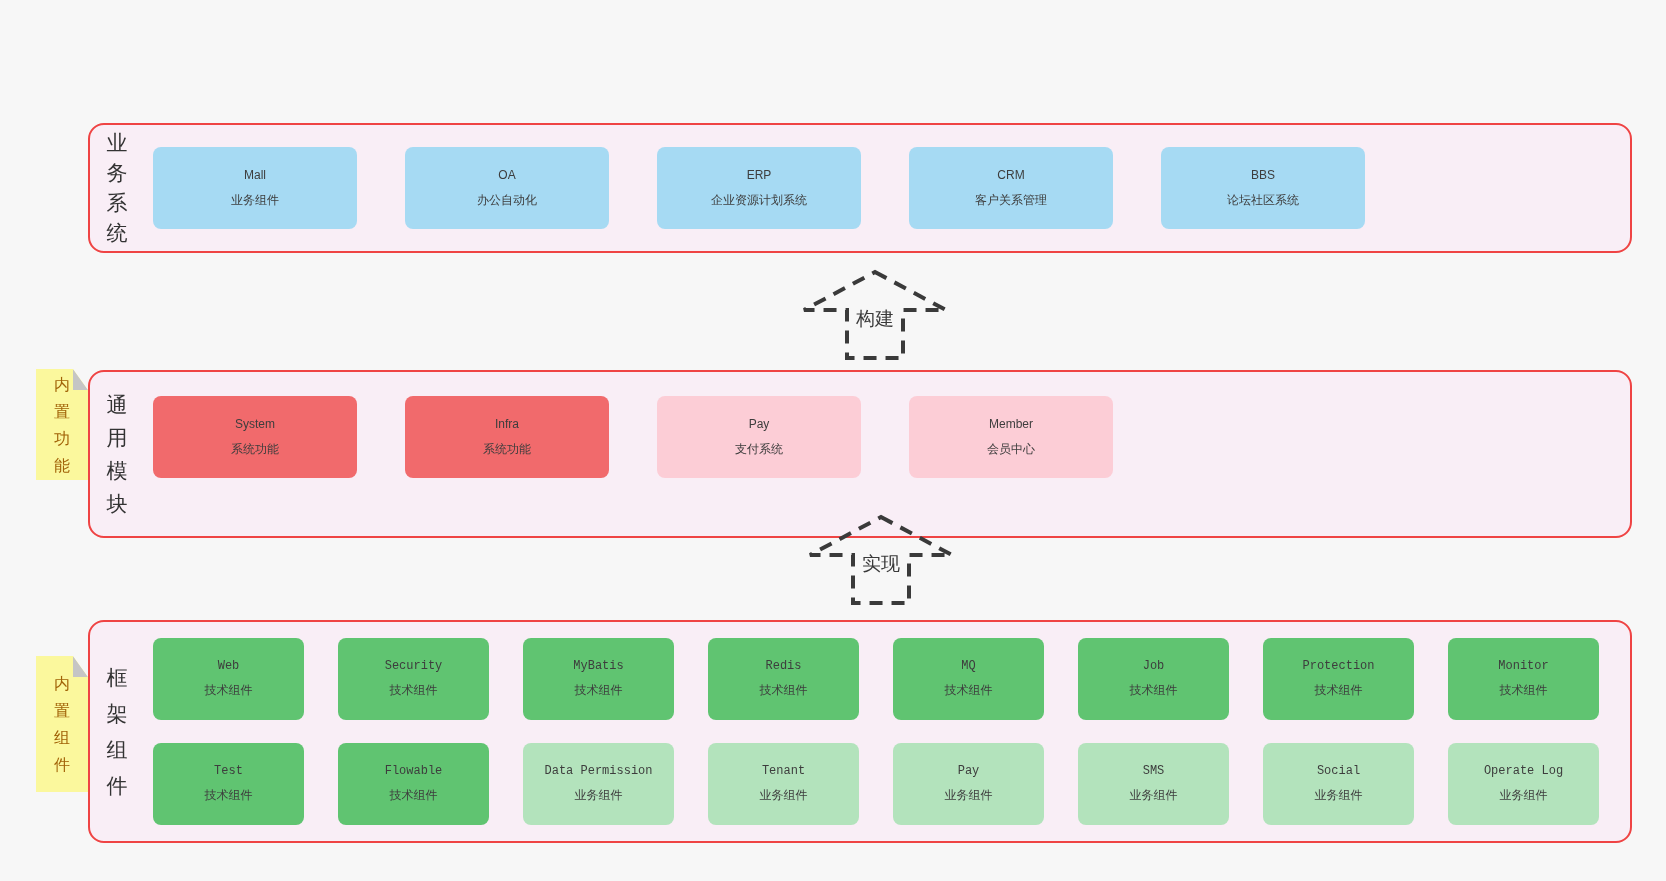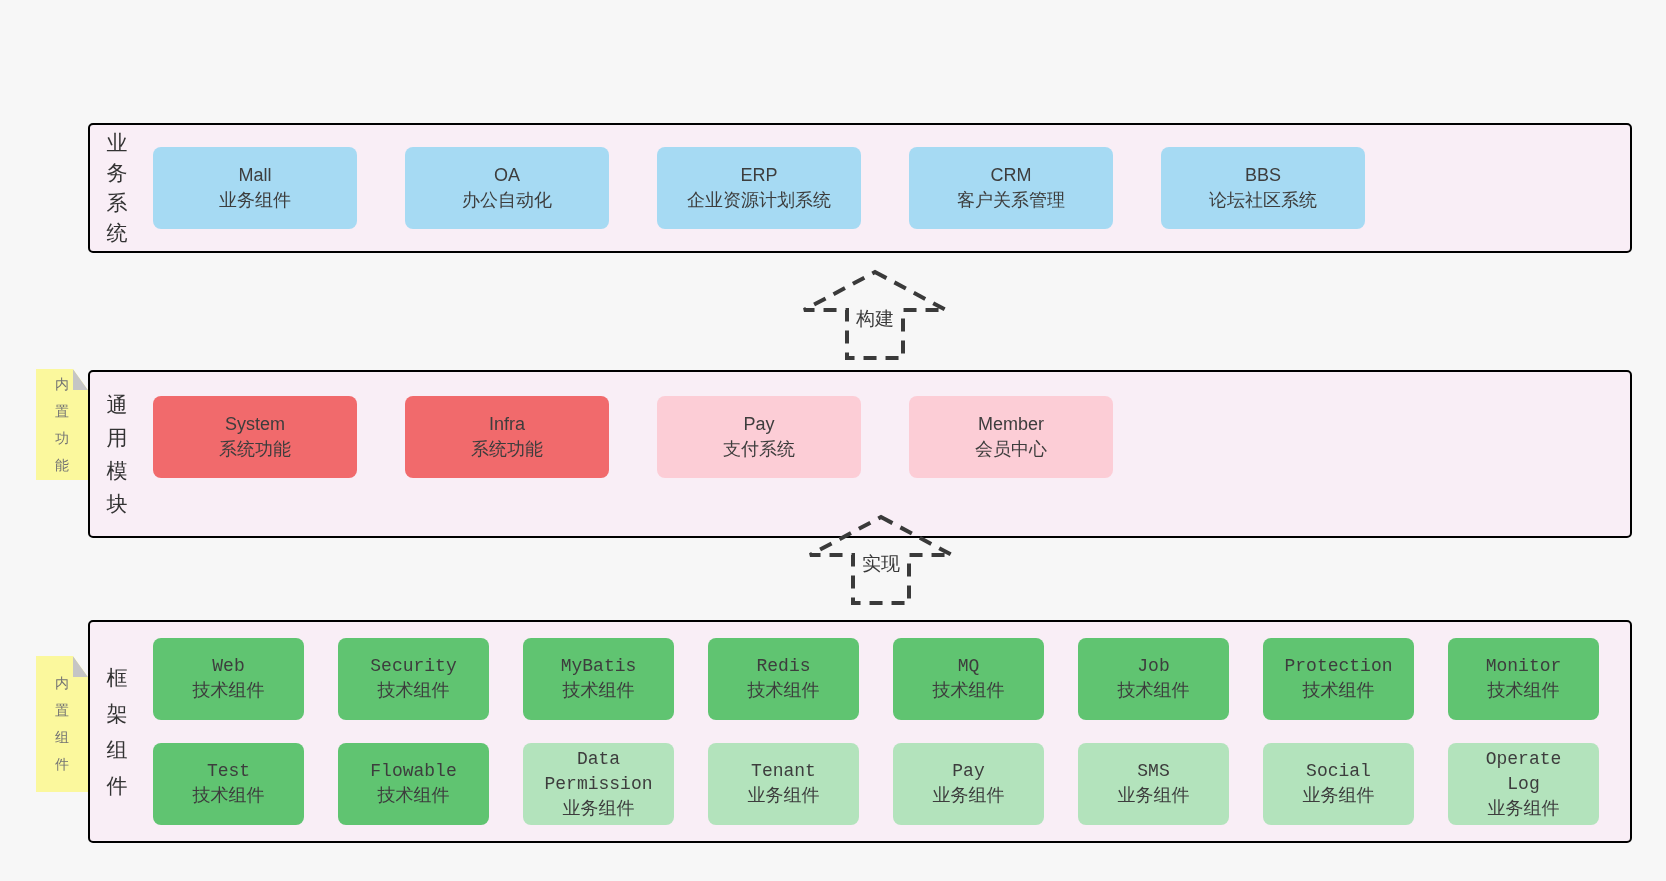--- a/index.html
+++ b/index.html
@@ -1,58 +1,58 @@
 <!DOCTYPE html>
 <html><head>
 <meta charset="utf-8">
 <style>
   html,body{margin:0;padding:0;background:#f7f7f7;}
   body{width:1666px;height:881px;position:relative;overflow:hidden;
        font-family:"Liberation Sans","DejaVu Sans",sans-serif;color:#3d3d3d;}
 
   
   .section{position:absolute;left:88px;width:1544px;background:#f9eef6;
-           border:2px solid #000000;border-radius:5px;box-sizing:border-box;z-index:1;}
+           border:2px solid #ef4444;border-radius:16px;box-sizing:border-box;z-index:1;}
   #sec-business{top:123px;height:130px;}
   #sec-modules{top:370px;height:168px;}
   #sec-framework{top:620px;height:223px;}
 
   
   .vlabel{position:absolute;left:10px;top:0;bottom:0;width:34px;
           display:flex;align-items:center;justify-content:center;}
   .vlabel span{display:block;width:22px;font-size:21px;color:#333;
                text-align:center;word-break:break-all;}
   .lh30 span{line-height:30px;} .lh33 span{line-height:33px;} .lh36 span{line-height:36px;}
 
   
   .row{position:absolute;left:63px;display:flex;}
   .row-lg{gap:48px;} .row-sm{gap:34px;}
   #sec-business .row{top:22px;} #sec-modules .row{top:24px;}
   #row-f1{top:16px;} #row-f2{top:121px;}
 
   .box{height:82px;border-radius:8px;display:flex;flex-direction:column;
        align-items:center;justify-content:center;text-align:center;
-       font-size:18px;line-height:25px;box-sizing:border-box;}
+       font-size:12px;line-height:25px;box-sizing:border-box;}
   .box-lg{width:204px;padding:0 8px;}
   .box-sm{width:151px;padding:0 17px;font-family:Liberation Mono, monospace;}
   .b-blue{background:#a6daf3;}
   .b-red{background:#f16a6c;}
   .b-pink{background:#fccdd6;}
   .b-green{background:#60c471;}
   .b-lgreen{background:#b3e3bc;}
 
   
   .note{position:absolute;left:36px;width:52px;background:#fbf89d;z-index:0;
         clip-path:polygon(0 0,calc(100% - 15px) 0,100% 21px,100% 100%,0 100%);}
   #note1{top:369px;height:111px;}
   #note2{top:656px;height:136px;}
   .note-fold{position:absolute;top:0;right:0;width:15px;height:21px;background:#c5c5c5;
              clip-path:polygon(0 0,100% 100%,0 100%);}
   .note-text{position:absolute;inset:0;display:flex;align-items:center;justify-content:center;}
-  .note-text span{display:block;width:20px;font-size:14px;line-height:27px;color:#737373;
+  .note-text span{display:block;width:20px;font-size:16px;line-height:27px;color:#a16207;
                   text-align:center;word-break:break-all;}
 
   
   .arrow{position:absolute;width:150px;height:92px;z-index:1;}
   #arrow1{left:800px;top:269px;}
   #arrow2{left:806px;top:514px;}
   .arrow svg{position:absolute;inset:0;}
   .arrow-label{position:absolute;top:36px;left:50%;transform:translateX(-50%);
                background:#f7f7f7;font-size:19px;color:#3a3a3a;padding:1px 4px;
                white-space:nowrap;}

